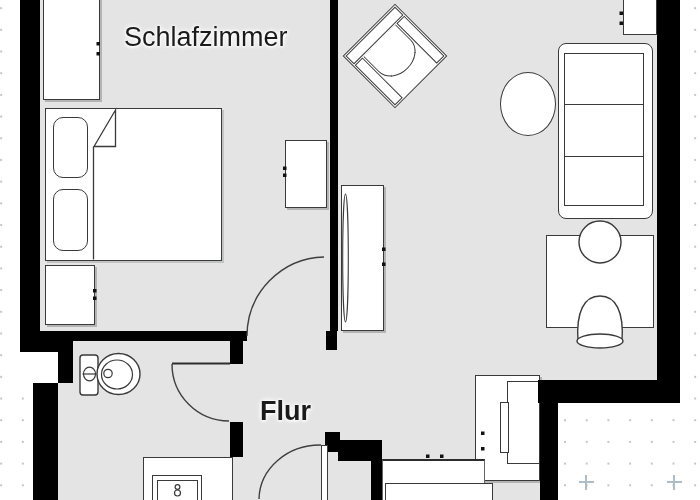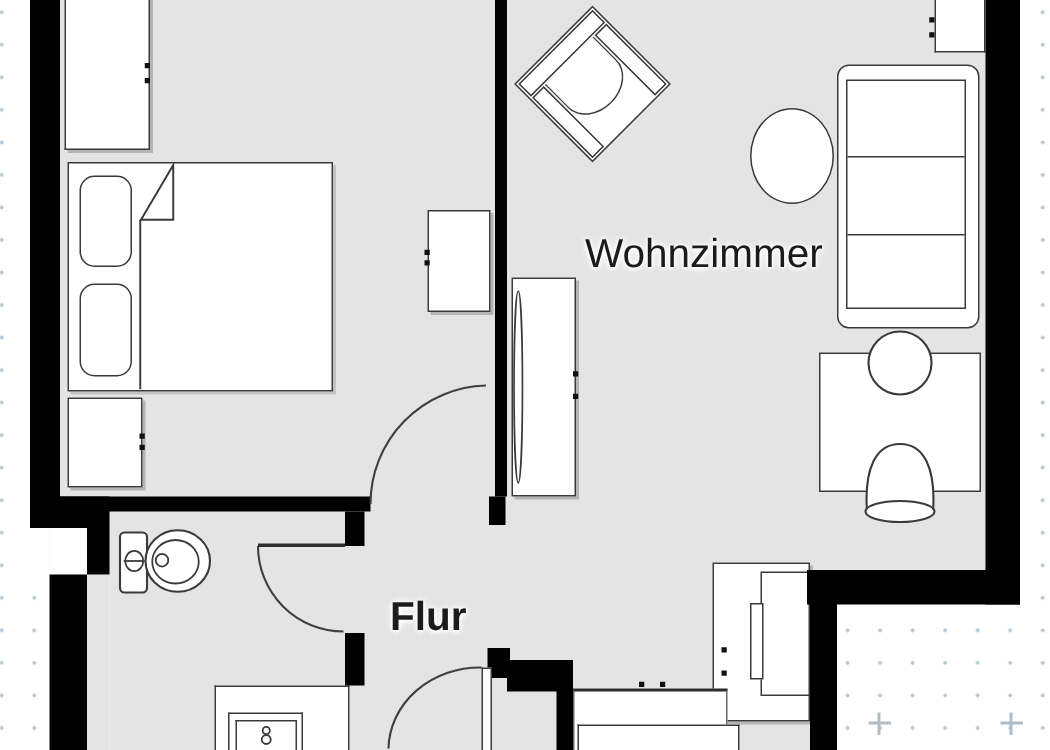--- a/index.html
+++ b/index.html
@@ -147,19 +147,19 @@
         <rect x="382" y="262.5" width="3.5" height="3.5"></rect>
       <rect x="619.5" y="11.5" width="3.5" height="3.5"></rect>
         <rect x="619.5" y="21.5" width="3.5" height="3.5"></rect>
       <rect x="481" y="431.5" width="3.5" height="3.5"></rect>
         <rect x="481" y="447" width="3.5" height="3.5"></rect>
       <rect x="426" y="454.5" width="3.5" height="3.5"></rect>
         <rect x="440" y="454.5" width="3.5" height="3.5"></rect>
     </g>
   </svg>
 
-  <div class="label" style="left:390px;top:154px;">Wohnzimmer</div>
+  <div class="label" style="left:124px;top:22px;">Schlafzimmer</div>
   <div class="label" style="left:260px;top:396px;font-weight:bold;">Flur</div>
 
   <div class="plus" style="left:577.5px;top:473.5px;"></div>
   <div class="plus" style="left:665.5px;top:473.5px;"></div>
 
 </div>
 
 </body></html>

